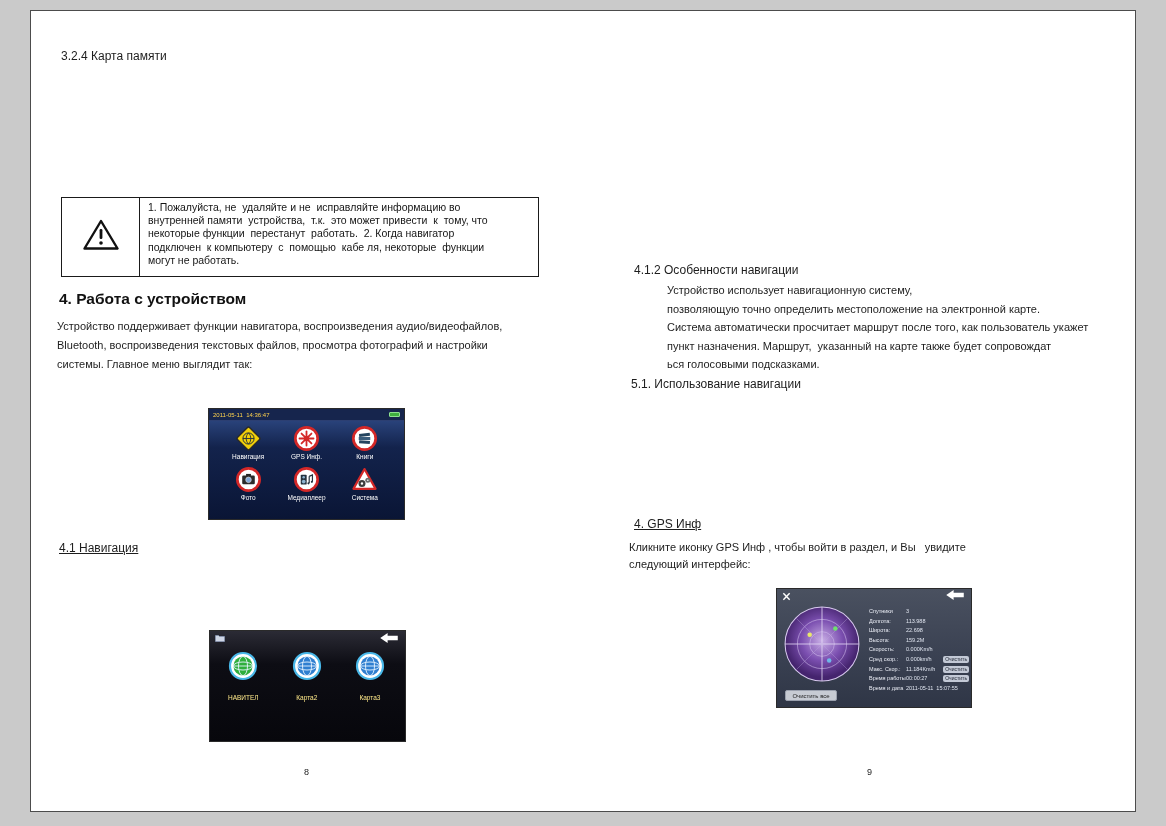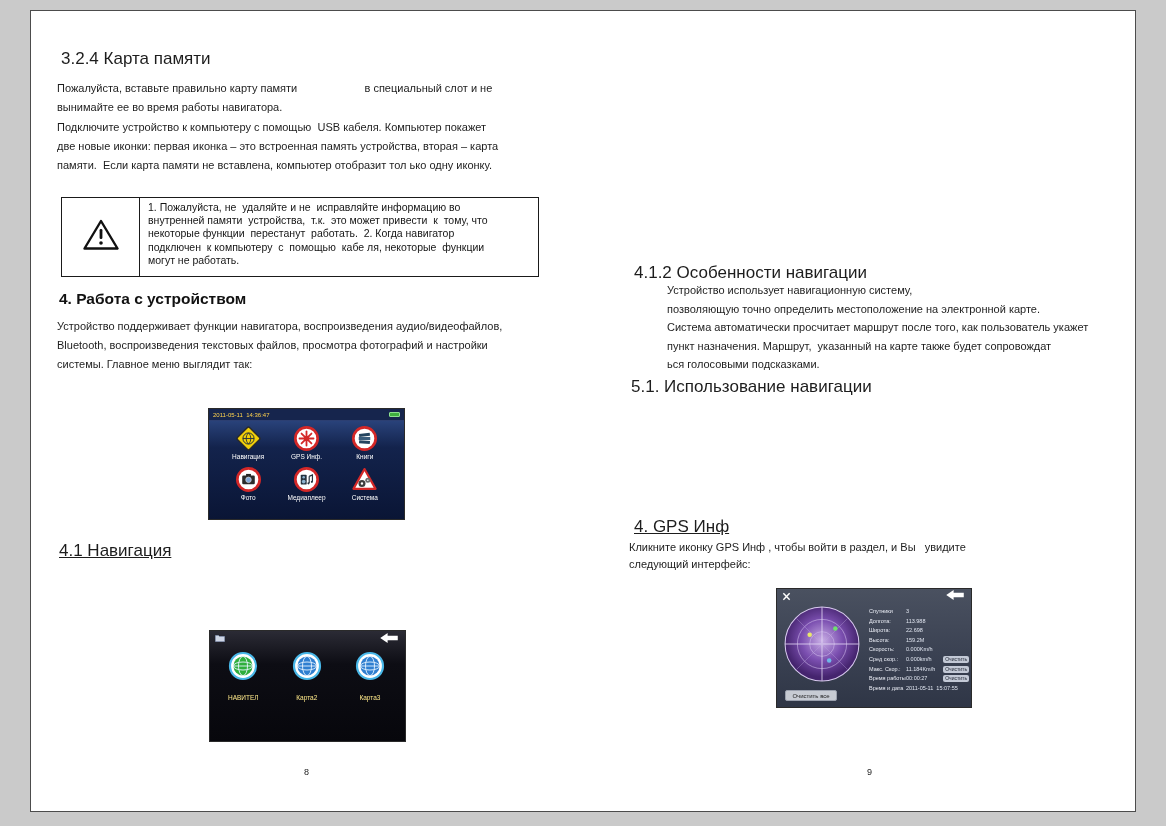--- a/index.html
+++ b/index.html
@@ -8,21 +8,21 @@
     background:#cacaca;
     font-family:"Liberation Sans", sans-serif;
     position:relative;
     overflow:hidden;
   }
   .sheet {
     position:absolute; left:30px; top:10px; width:1106px; height:802px;
     background:#ffffff; border:1px solid #4c4c4c;
   }
   .t { position:absolute; color:#1d1d1d; }
-  .h-small { font-size:17px; }
+  .h-small { font-size:12px; }
   .h-chapter { font-size:15.5px; font-weight:bold; color:#111; }
   .underline { text-decoration:underline; }
   .para { font-size:11px; line-height:19px; white-space:pre-wrap; }
   .para-tight { line-height:18.5px; }
   .para-xtight { line-height:17px; }
   .pagenum { font-size:9px; color:#222; }
 
   
   .warnbox {
     position:absolute; left:30px; top:186px; width:478px; height:80px;
@@ -94,26 +94,21 @@
     font-size:6px; color:#1c1c1c; display:flex; align-items:center; justify-content:center;
   }
 </style>
 </head>
 <body>
 
 <div class="sheet">
 
   <div class="t h-small" style="left:30px; top:38px;">3.2.4 Карта памяти</div>
 
-  <div class="t para" style="left:26px; top:68px; width:560px;">Пожалуйста, вставьте правильно карту памяти                      в специальный слот и не
-вынимайте ее во время работы навигатора.</div>
-
-  <div class="t para" style="left:26px; top:107px; width:560px;">Подключите устройство к компьютеру с помощью  USB кабеля. Компьютер покажет
-две новые иконки: первая иконка – это встроенная память устройства, вторая – карта
-памяти.  Если карта памяти не вставлена, компьютер отобразит тол ько одну иконку.</div>
+
 
   <div class="warnbox">
     <div class="warn-icon-cell">
       <span>
         <svg width="36" height="32" viewBox="0 0 36 32">
           <path d="M18 2 L34.5 29.5 H1.5 Z" fill="#ffffff" stroke="#111111" stroke-width="2.4" stroke-linejoin="round"></path>
           <rect x="16.6" y="10" width="2.8" height="10" rx="1.2" fill="#111111"></rect>
           <circle cx="18" cy="24" r="1.8" fill="#111111"></circle>
         </svg>
       </span>

